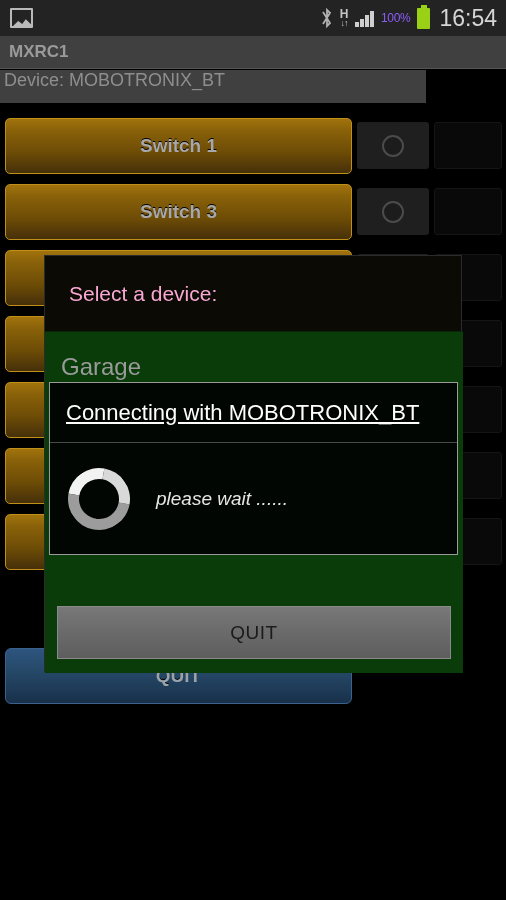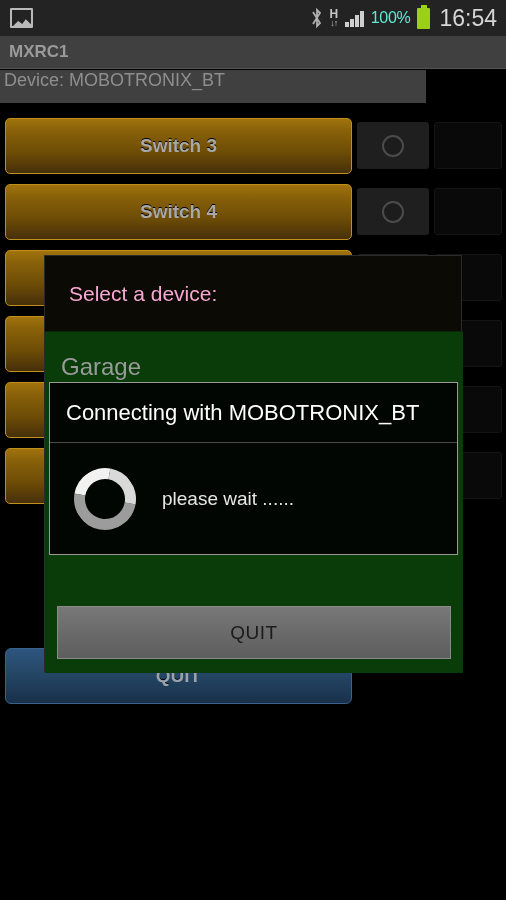--- a/index.html
+++ b/index.html
@@ -26,21 +26,21 @@
   }
   .bt-icon { width:12px; height:22px; position:relative; }
   .bt-icon svg { display:block; }
   .h-icon { display:flex; flex-direction:column; align-items:center; line-height:1; color:#c3c3c3; }
   .h-icon .h { font-size:12px; font-weight:bold; letter-spacing:0; }
   .h-icon .ar { font-size:9px; letter-spacing:-1px; margin-top:-1px; }
   .sig { display:flex; align-items:flex-end; gap:1.5px; height:17px; }
   .sig i { display:block; width:3.5px; background:#cfcfcf; }
   .sig i:nth-child(1){height:5px;} .sig i:nth-child(2){height:8px;}
   .sig i:nth-child(3){height:12px;} .sig i:nth-child(4){height:16px;}
-  .batt-pct { color:#5eead4; font-size:16px; letter-spacing:-0.3px;text-align:center; }
+  .batt-pct { color:#8b5cf6; font-size:12px; letter-spacing:-0.3px;text-align:center; }
   .batt { width:13px; height:21px; background:#9ad016; border-radius:1px; position:relative; }
   .batt:before { content:""; position:absolute; top:-3px; left:3.5px; width:6px; height:3px; background:#9ad016; }
   .clock { color:#d6d6d6; font-size:23px; letter-spacing:0px; margin-left:2px; }
 
   
   #titlebar {
     position:absolute; left:0; top:36px; width:506px; height:33px;
     background:#404040; display:flex; align-items:center;
     border-bottom:1px solid #555;
   }
@@ -120,22 +120,23 @@
 
   
   #prog-dialog {
     position:absolute; left:49px; top:382px; width:409px; height:173px;
     background:#020602; border:1px solid #9a9a9a;
   }
   #prog-dialog .p-title {
     height:60px; display:flex; align-items:center; padding-left:16px;
     color:#fff; font-size:22px;
     border-bottom:1px solid #4a4a4a;
-  }
-  #prog-body { display:flex; align-items:center; height:111px; padding-left:24px; }
+    text-decoration:underline;
+  }
+  #prog-body { display:flex; align-items:center; height:111px; padding-left:18px;font-style:italic; }
   .spinner {
     width:62px; height:62px; border-radius:50%;
     border:11px solid #9c9c9c;
     border-top-color:#f2f2f2;
     border-right-color:#d9d9d9;
     transform:rotate(-35deg);
     flex:0 0 auto;
   }
   #prog-body .p-msg { color:#e6e6e6; font-size:19px; margin-left:26px; }
 </style>
@@ -173,20 +174,27 @@
   <div id="titlebar">
     <span class="t">MXRC1</span>
   </div>
 
   <div id="devline">
     <span class="t">Device: MOBOTRONIX_BT</span>
   </div>
 
   <div id="rows">
 
+    <div class="row">
+      <div class="sw-btn">Switch 1</div>
+      <div class="ind">
+          <span class="led"></span>
+        </div>
+      <div class="ind2"></div>
+    </div>
 
 
     <div class="row">
       <div class="sw-btn">Switch 3</div>
       <div class="ind">
           <span class="led"></span>
         </div>
       <div class="ind2"></div>
     </div>
 

